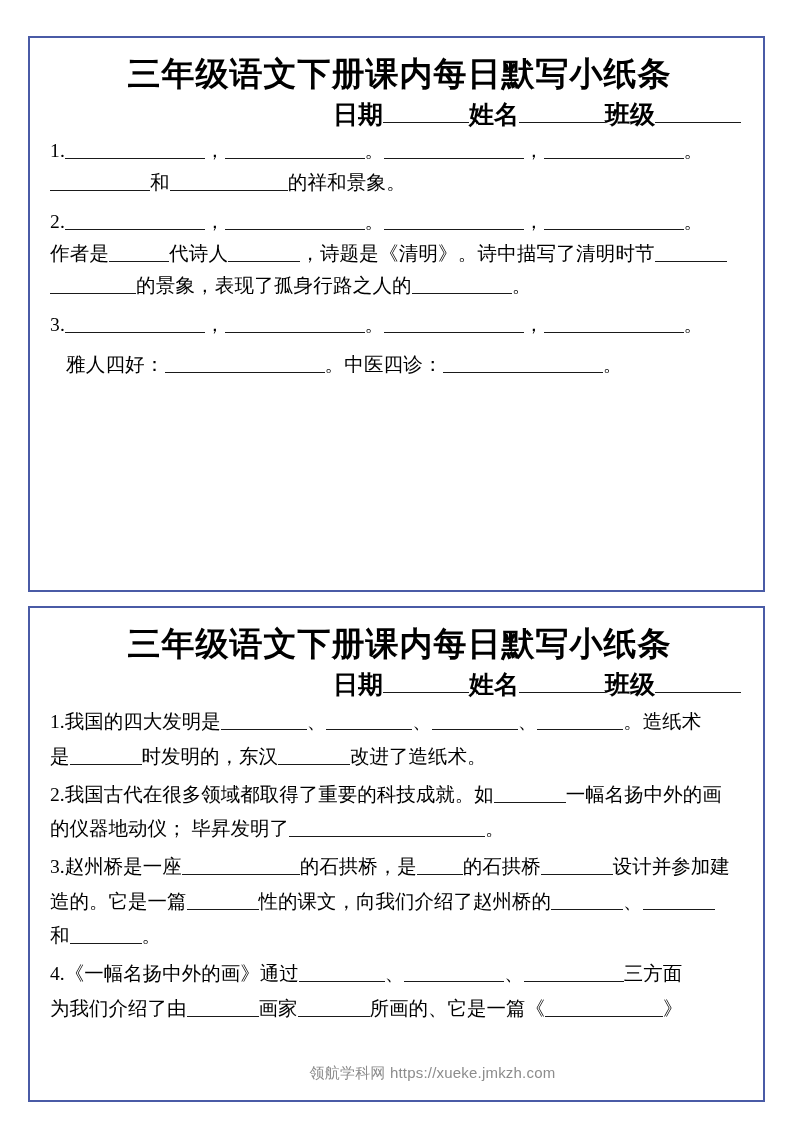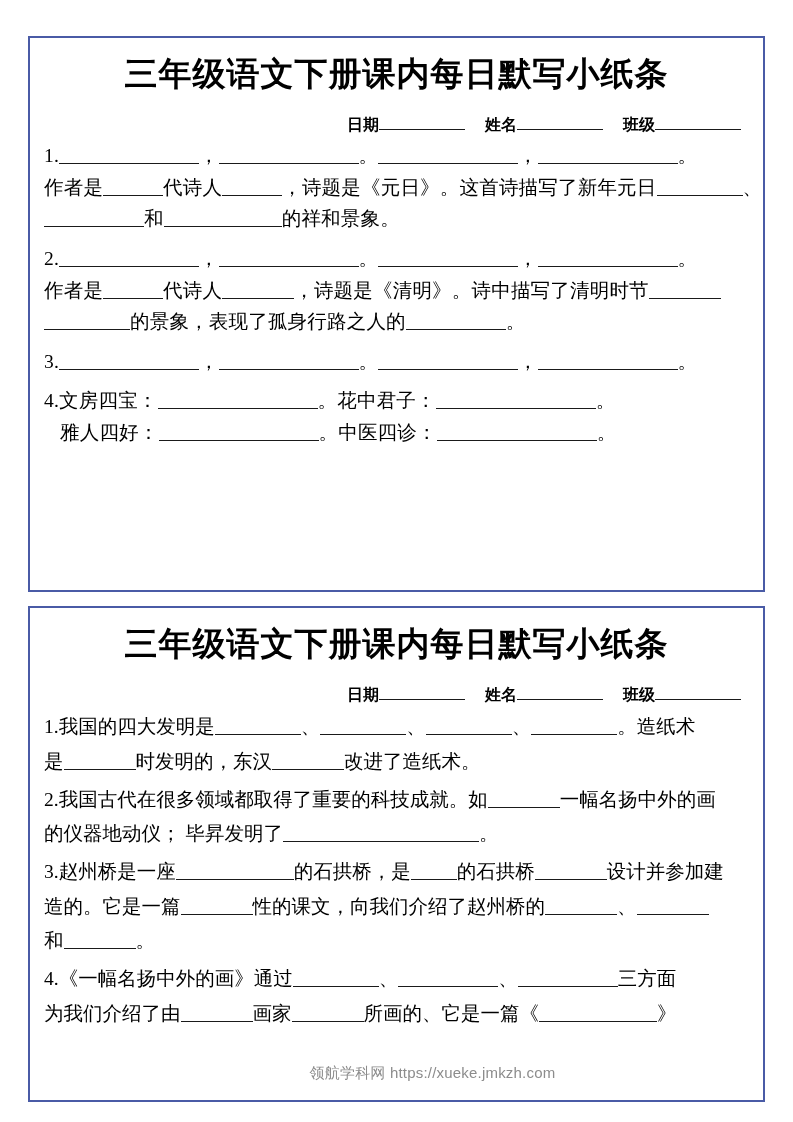--- a/index.html
+++ b/index.html
@@ -29,48 +29,47 @@
     left: 28px;
     width: 737px;
     box-sizing: border-box;
     border: 2px solid #4a5ba6;
     background: #ffffff;
   }
   #card-1 { top: 36px;  height: 556px; }
   #card-2 { top: 606px; height: 496px; }
 
   .card-inner {
-    padding: 6px 14px 0 14px;
+    padding: 6px 14px 0 20px;
   }
 
   
   .sheet-title {
     text-align: center;
     font-family: "Liberation Serif", "DejaVu Serif", serif;
     font-size: 33px;
     font-weight: bold;
     letter-spacing: 1px;
     color: #000000;
     margin: 10px 0 2px 0;
     line-height: 1.25;
     white-space: nowrap;
   }
 
   
   .meta-row {
     display: flex;
     justify-content: flex-end;
     align-items: baseline;
-    font-size: 16px;
+    font-size: 25px;
     font-weight: bold;
     padding-right: 8px;
-    margin-top: 18px;
+    margin-top: 2px;
     margin-bottom: 4px;
     white-space: nowrap;
-    gap: 20px;
   }
   .meta-field { display: inline-flex; align-items: baseline; }
   .meta-label { font-weight: bold; }
 
   
   .blank {
     display: inline-block;
     border-bottom: 1.5px solid #1a1a1a;
     height: 1em;
     vertical-align: -2px;
@@ -138,23 +137,20 @@
           <span class="meta-label">班级</span>
           <span class="blank b-m"></span>
         </span>
       </div>
 
       <div class="q">
         <div class="q-line">
           <span>1.</span><span class="blank b-xl"></span><span class="punc">，</span><span class="blank b-xl"></span><span class="punc">。</span><span class="blank b-xl"></span><span class="punc">，</span><span class="blank b-xl"></span><span class="punc">。</span>
         </div>
         <div class="q-line">
-          <span>作者是</span><span class="blank b-s"></span><span>代诗人</span><span class="blank b-s"></span><span>，诗题是《元日》。这首诗描写了新年元日</span><span class="blank b-m"></span><span>、</span>
-        </div>
-        <div class="q-line">
           <span class="blank b-ml"></span><span>和</span><span class="blank b-l"></span><span>的祥和景象。</span>
         </div>
       </div>
 
       <div class="q">
         <div class="q-line">
           <span>2.</span><span class="blank b-xl"></span><span class="punc">，</span><span class="blank b-xl"></span><span class="punc">。</span><span class="blank b-xl"></span><span class="punc">，</span><span class="blank b-xl"></span><span class="punc">。</span>
         </div>
         <div class="q-line">
           <span>作者是</span><span class="blank b-s"></span><span>代诗人</span><span class="blank b-sm"></span><span>，诗题是《清明》。诗中描写了清明时节</span><span class="blank b-sm"></span>
@@ -164,23 +160,20 @@
         </div>
       </div>
 
       <div class="q">
         <div class="q-line">
           <span>3.</span><span class="blank b-xl"></span><span class="punc">，</span><span class="blank b-xl"></span><span class="punc">。</span><span class="blank b-xl"></span><span class="punc">，</span><span class="blank b-xl"></span><span class="punc">。</span>
         </div>
       </div>
 
       <div class="q">
-        <div class="q-line">
-          <span>4.</span><span>文房四宝：</span><span class="blank b-xxl"></span><span>。</span><span>花中君子：</span><span class="blank b-xxl"></span><span>。</span>
-        </div>
         <div class="q-line">
           <span class="indent-sm"></span><span>雅人四好：</span><span class="blank b-xxl"></span><span>。</span><span>中医四诊：</span><span class="blank b-xxl"></span><span>。</span>
         </div>
       </div>
 
     </div>
   </div>
 
   <div class="card" id="card-2">
     <div class="card-inner">

